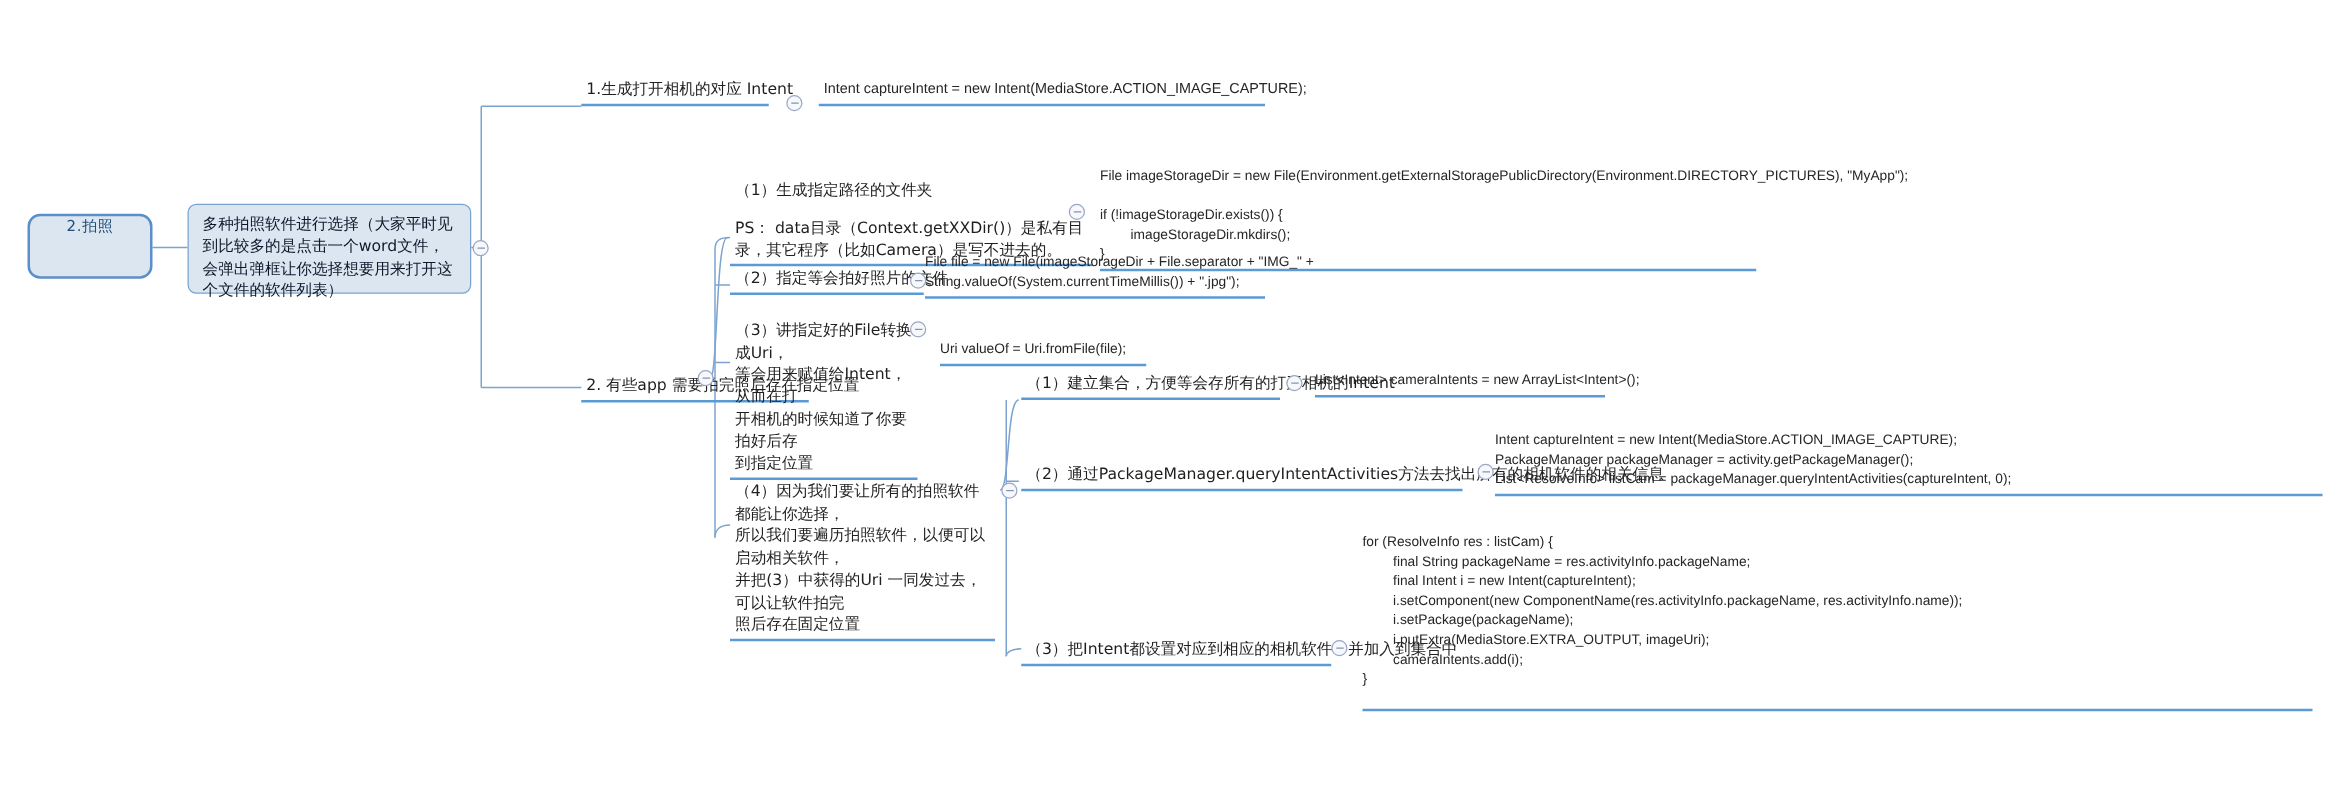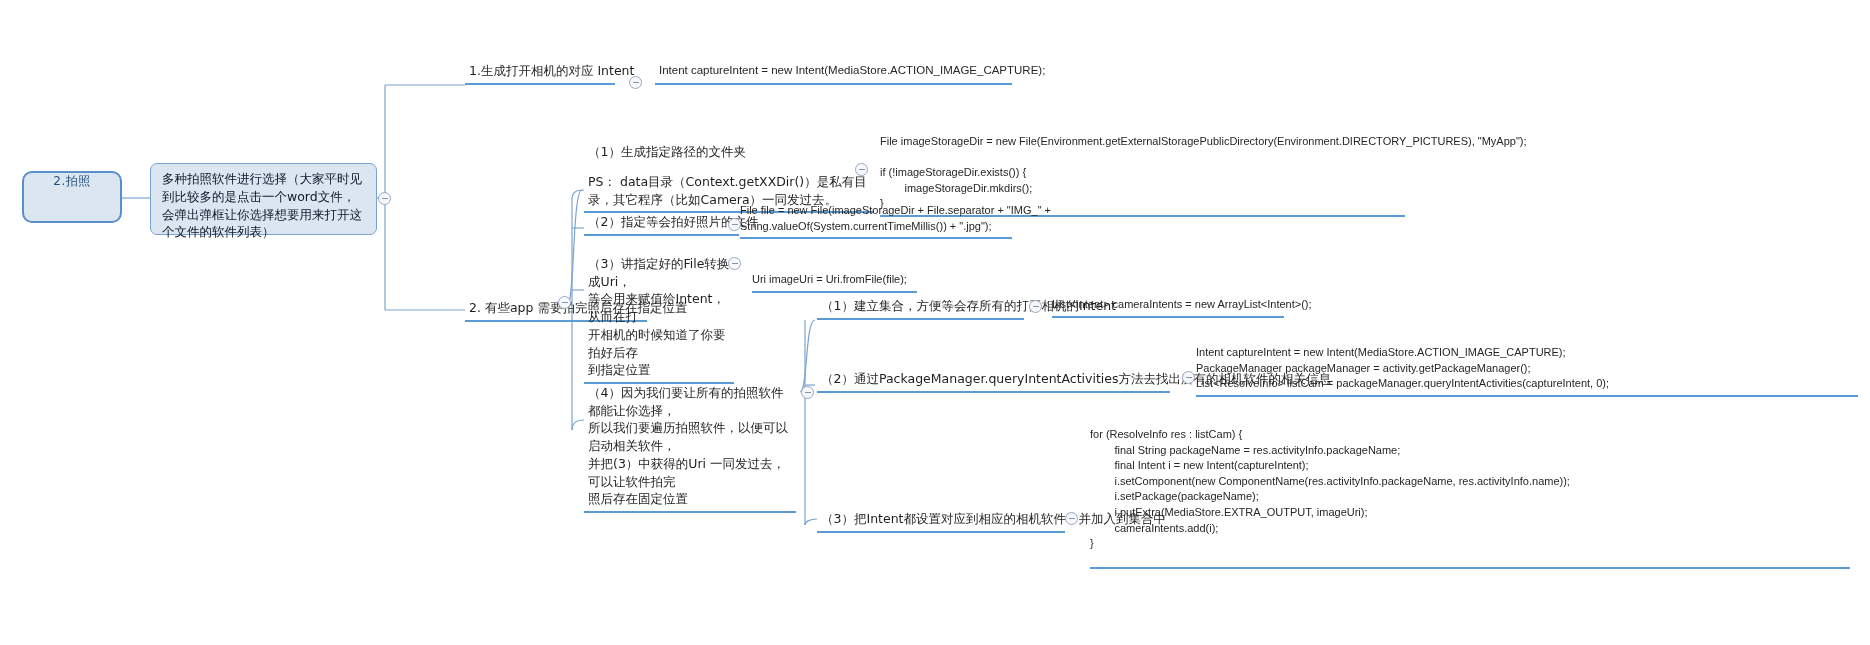--- a/index.html
+++ b/index.html
@@ -149,21 +149,21 @@
     <span class="plain-node" style="font-size:11.5px;">Intent captureIntent = new Intent(MediaStore.ACTION_IMAGE_CAPTURE);</span>
   </div>
 
   <div class="node uline-node cjk" style="left:465px; top:299px; width:182px;">
     <span>2. 有些app 需要拍完照后存在指定位置</span>
   </div>
   <div class="toggle" style="left:558px; top:296px;"></div>
 
   <div class="node uline-block cjk" style="left:584px; top:143px; width:290px;">
     <div style="margin-bottom:12px;">（1）生成指定路径的文件夹</div>
-    <div style="white-space:pre-wrap;">PS： data目录（Context.getXXDir()）是私有目录，其它程序（比如Camera）一同发过去。</div>
+    <div style="white-space:pre-wrap;">PS： data目录（Context.getXXDir()）是私有目录，其它程序（比如Camera）是写不进去的。</div>
   </div>
   <div class="toggle" style="left:855px; top:163px;"></div>
   <div class="node" style="left:880px; top:134px; width:525px;">
     <div class="plain-node thin" style="border-bottom:2.5px solid #5b9bd5; padding-bottom:3px;">File imageStorageDir = new File(Environment.getExternalStoragePublicDirectory(Environment.DIRECTORY_PICTURES), "MyApp");
 
 if (!imageStorageDir.exists()) {
         imageStorageDir.mkdirs();
 }</div>
   </div>
 
@@ -177,21 +177,21 @@
   </div>
 
   <div class="node uline-block cjk" style="left:584px; top:237px; width:150px; white-space:pre-line;">
     <span>（3）讲指定好的File转换成Uri，
 等会用来赋值给Intent，从而在打
 开相机的时候知道了你要拍好后存
 到指定位置</span>
   </div>
   <div class="toggle" style="left:728px; top:257px;"></div>
   <div class="node" style="left:752px; top:272px; width:165px;">
-    <div class="plain-node thin" style="border-bottom:2.5px solid #5b9bd5; padding-bottom:3px;">Uri imageUri = Uri.fromFile(file);</div>
+    <div class="plain-node thin" style="border-bottom:2.5px solid #5b9bd5; padding-bottom:3px;">Uri valueOf = Uri.fromFile(file);</div>
   </div>
 
   <div class="node uline-block cjk" style="left:584px; top:366px; width:212px; white-space:pre-line;">
     <span>（4）因为我们要让所有的拍照软件都能让你选择，
 所以我们要遍历拍照软件，以便可以启动相关软件，
 并把(3）中获得的Uri 一同发过去，可以让软件拍完
 照后存在固定位置</span>
   </div>
   <div class="toggle" style="left:801px; top:386px;"></div>
 

